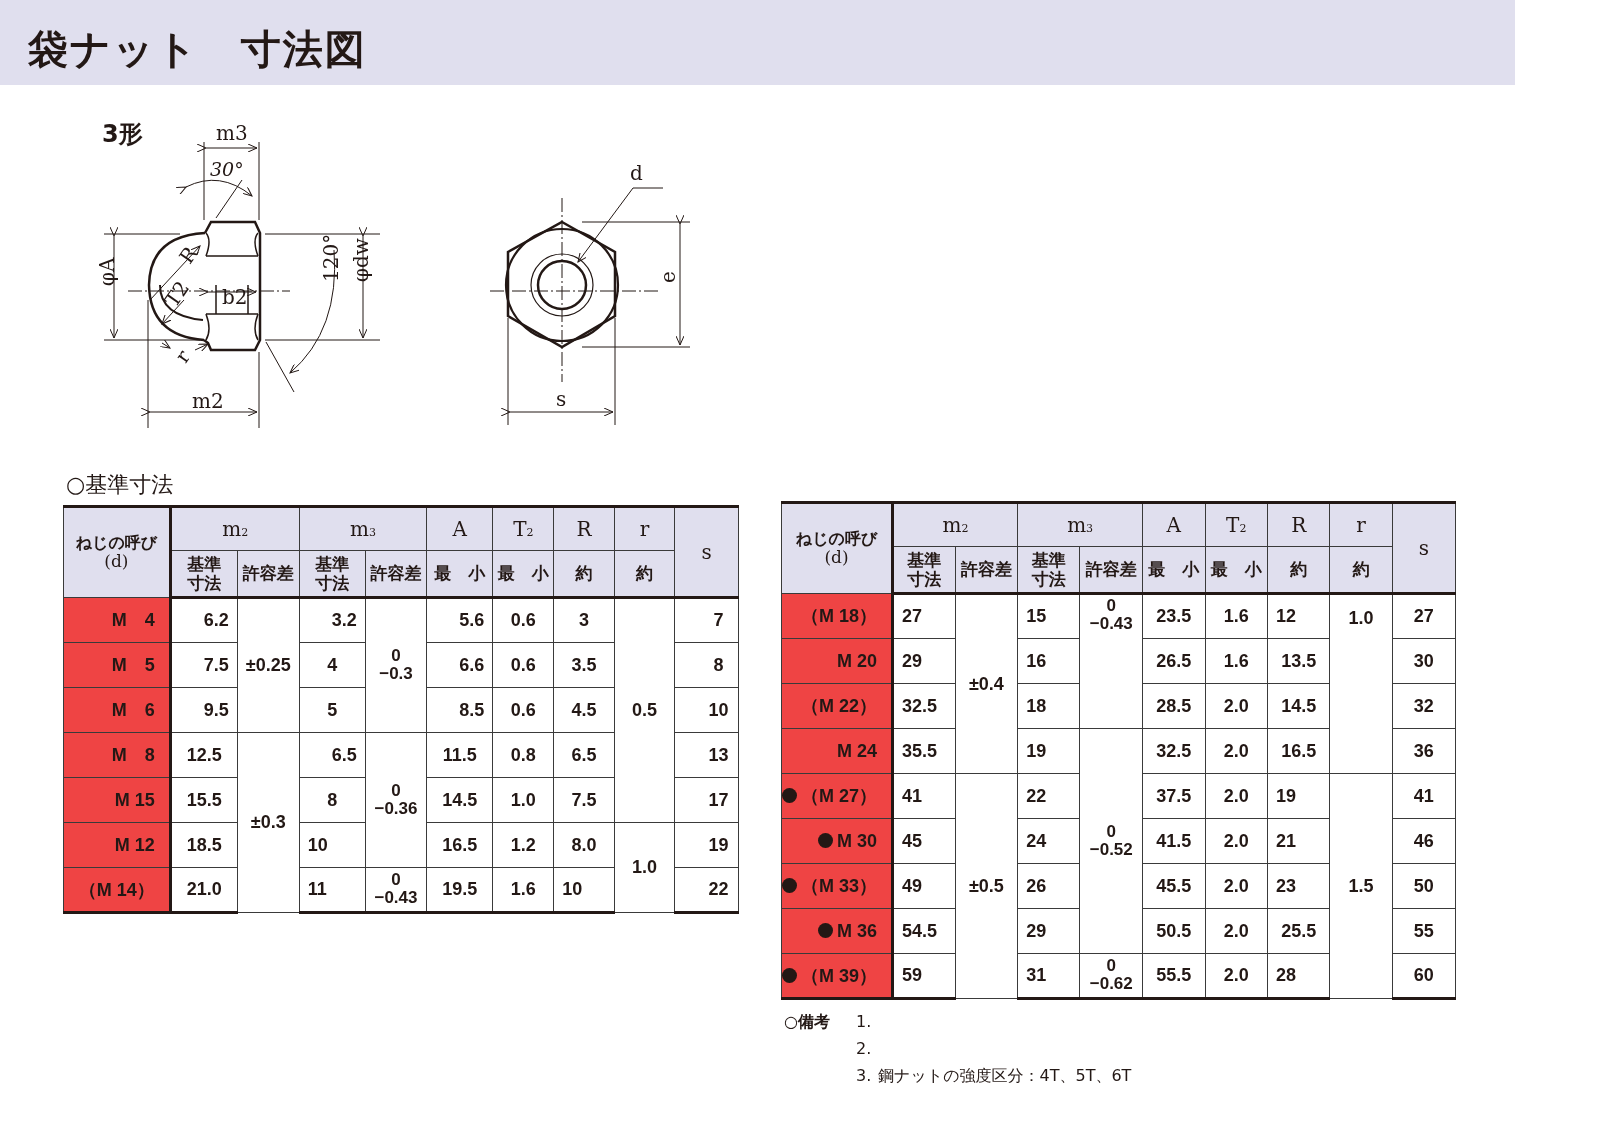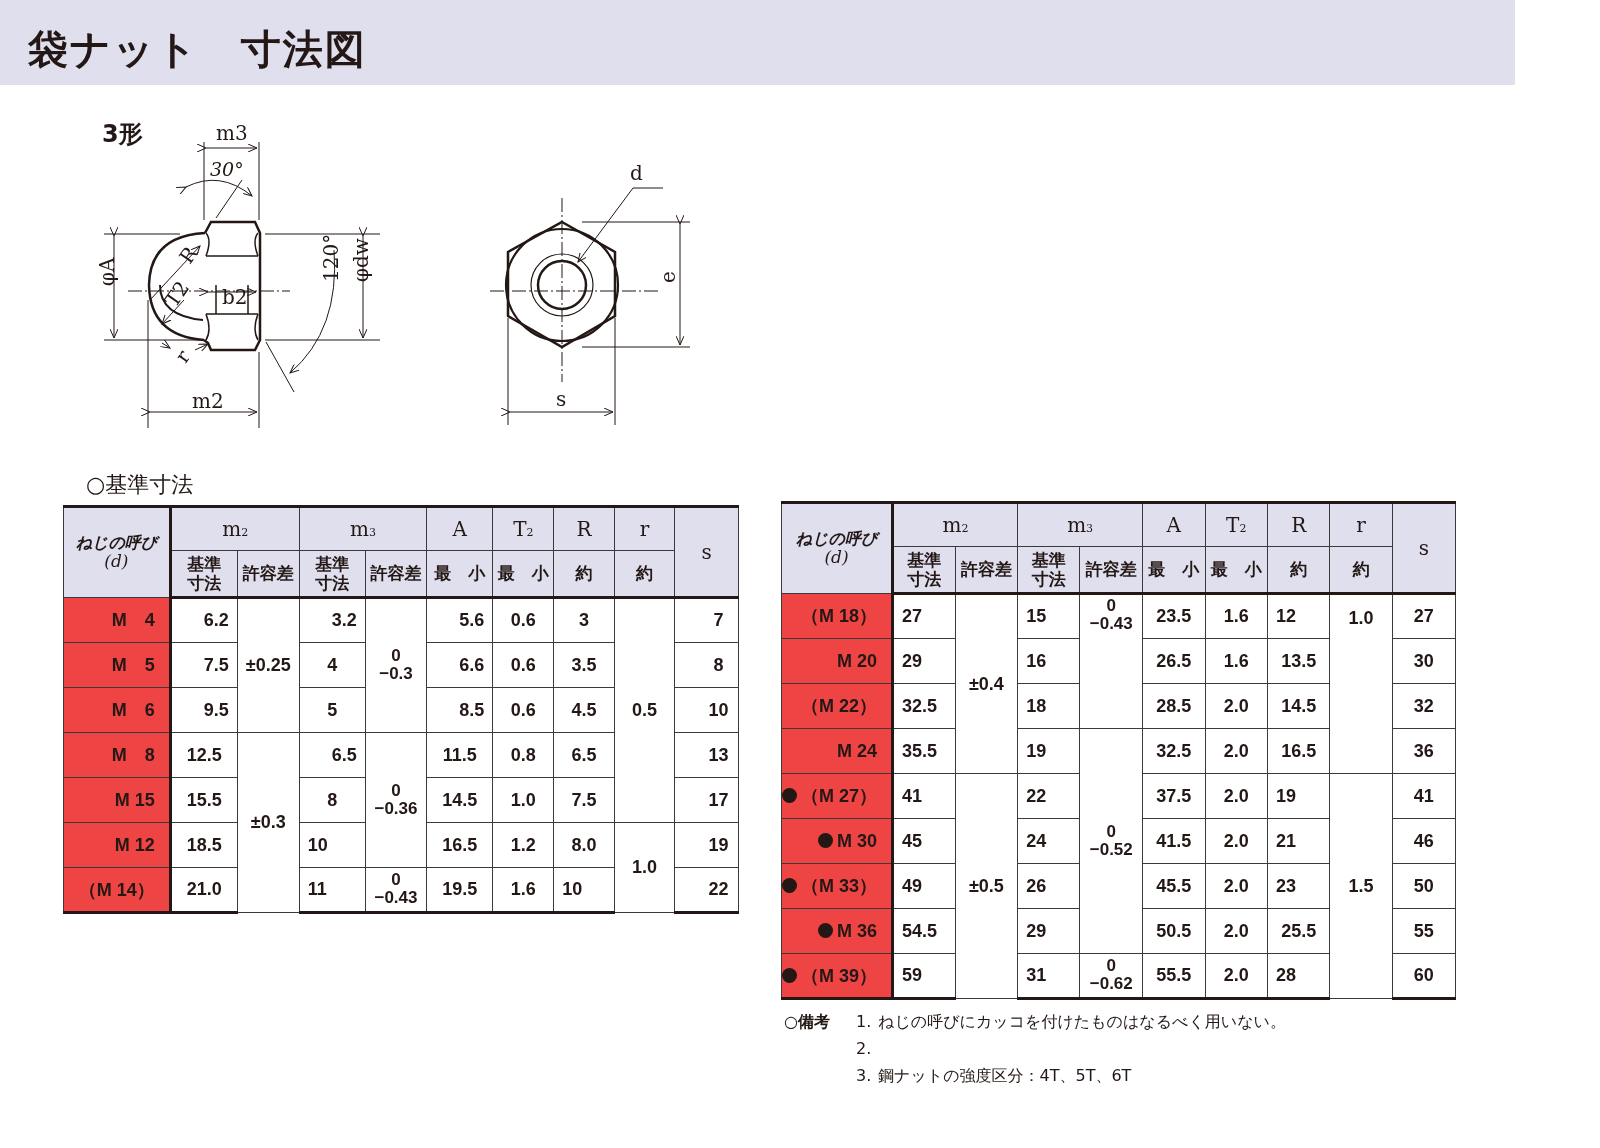--- a/index.html
+++ b/index.html
@@ -2,34 +2,34 @@
 <html><head>
 <meta charset="utf-8">
 <style>
   html,body{margin:0;padding:0;background:#fff;}
   body{width:1600px;height:1148px;position:relative;overflow:hidden;font-family:"DejaVu Sans",sans-serif;color:#231815;}
   .title-bar{position:absolute;left:0;top:0;width:1515px;height:85px;background:#e0dfee;}
   .title-bar .t{position:absolute;left:28px;top:22px;font-size:40px;font-weight:bold;letter-spacing:2px;}
   .figure-label{position:absolute;left:102px;top:118px;font-size:24px;font-weight:bold;}
   svg.drawing{position:absolute;left:0;top:0;}
   .serif{font-family:"DejaVu Serif",serif;}
-  .section-label{position:absolute;left:66px;top:470px;font-size:22px;margin-left:20px;}
+  .section-label{position:absolute;left:66px;top:470px;font-size:22px;}
   .unit{position:absolute;left:1376px;top:478px;font-size:16px;font-weight:bold;margin-top:45px;}
   table.spec{position:absolute;border-collapse:collapse;font-family:"Liberation Sans",sans-serif;font-weight:bold;font-size:18px;}
   table.spec td, table.spec th{border:1.5px solid #3a3a3a;padding:0;text-align:center;vertical-align:middle;}
   table.spec thead th{background:#e0dfee;font-weight:normal;}
   table.spec thead tr:first-child th{border-top:3px solid #231815;}
   table.spec thead tr:last-child th, table.spec thead th.rs{border-bottom:3px solid #231815;}
   table.spec tbody tr:last-child td{border-bottom:3px solid #231815;}
   table.spec .col-name{border-right:3px solid #231815;}
   table.spec td.name{background:#ef4444;text-align:right;padding-right:14px;font-size:18px;white-space:pre;}
   table.spec .hsym{font-family:"DejaVu Serif",serif;font-size:20px;}
   table.spec .hsym sub{font-size:11px;vertical-align:baseline;}
   table.spec .hj{font-size:17px;font-weight:bold;font-family:"DejaVu Sans",sans-serif;line-height:19px;}
-  table.spec .hname{font-size:16px;font-weight:bold;font-family:"DejaVu Sans",sans-serif;line-height:18px;font-style:italic;}
+  table.spec .hname{font-size:16px;font-weight:bold;font-family:"DejaVu Sans",sans-serif;line-height:18px;}
   table.spec .hname .d{font-family:"DejaVu Serif",serif;font-weight:normal;font-size:17px;}
   table.spec td.l{text-align:left;padding-left:8px;}
   table.spec td.r{text-align:center;padding-right:8px;padding-left:32px;}
   .tol{display:inline-block;text-align:right;line-height:18px;font-size:17px;}
   .tol span{display:block;}
   .tol .z{text-align:center;}
   .dot{display:inline-block;width:15px;height:15px;border-radius:50%;background:#231815;vertical-align:-1px;margin-right:4px;}
   .notes{position:absolute;left:784px;top:1008px;font-size:16px;line-height:27px;}
   .notes .row{display:flex;}
   .notes .lbl{width:72px;font-weight:bold;}
@@ -353,21 +353,20 @@
       <td class="l">28</td>
       <td>60</td>
     </tr>
   </tbody>
 </table>
 
 <div class="notes">
   <div class="row">
     <span class="lbl">○備考</span>
     <span class="n">1.</span>
-    <span>ねじの呼びにカッコを付けたものはなるべく用いない。</span>
   </div>
   <div class="row">
     <span class="lbl"></span>
     <span class="n">2.</span>
   </div>
   <div class="row">
     <span class="lbl"></span>
     <span class="n">3.</span>
     <span>鋼ナットの強度区分：4T、5T、6T</span>
   </div>

